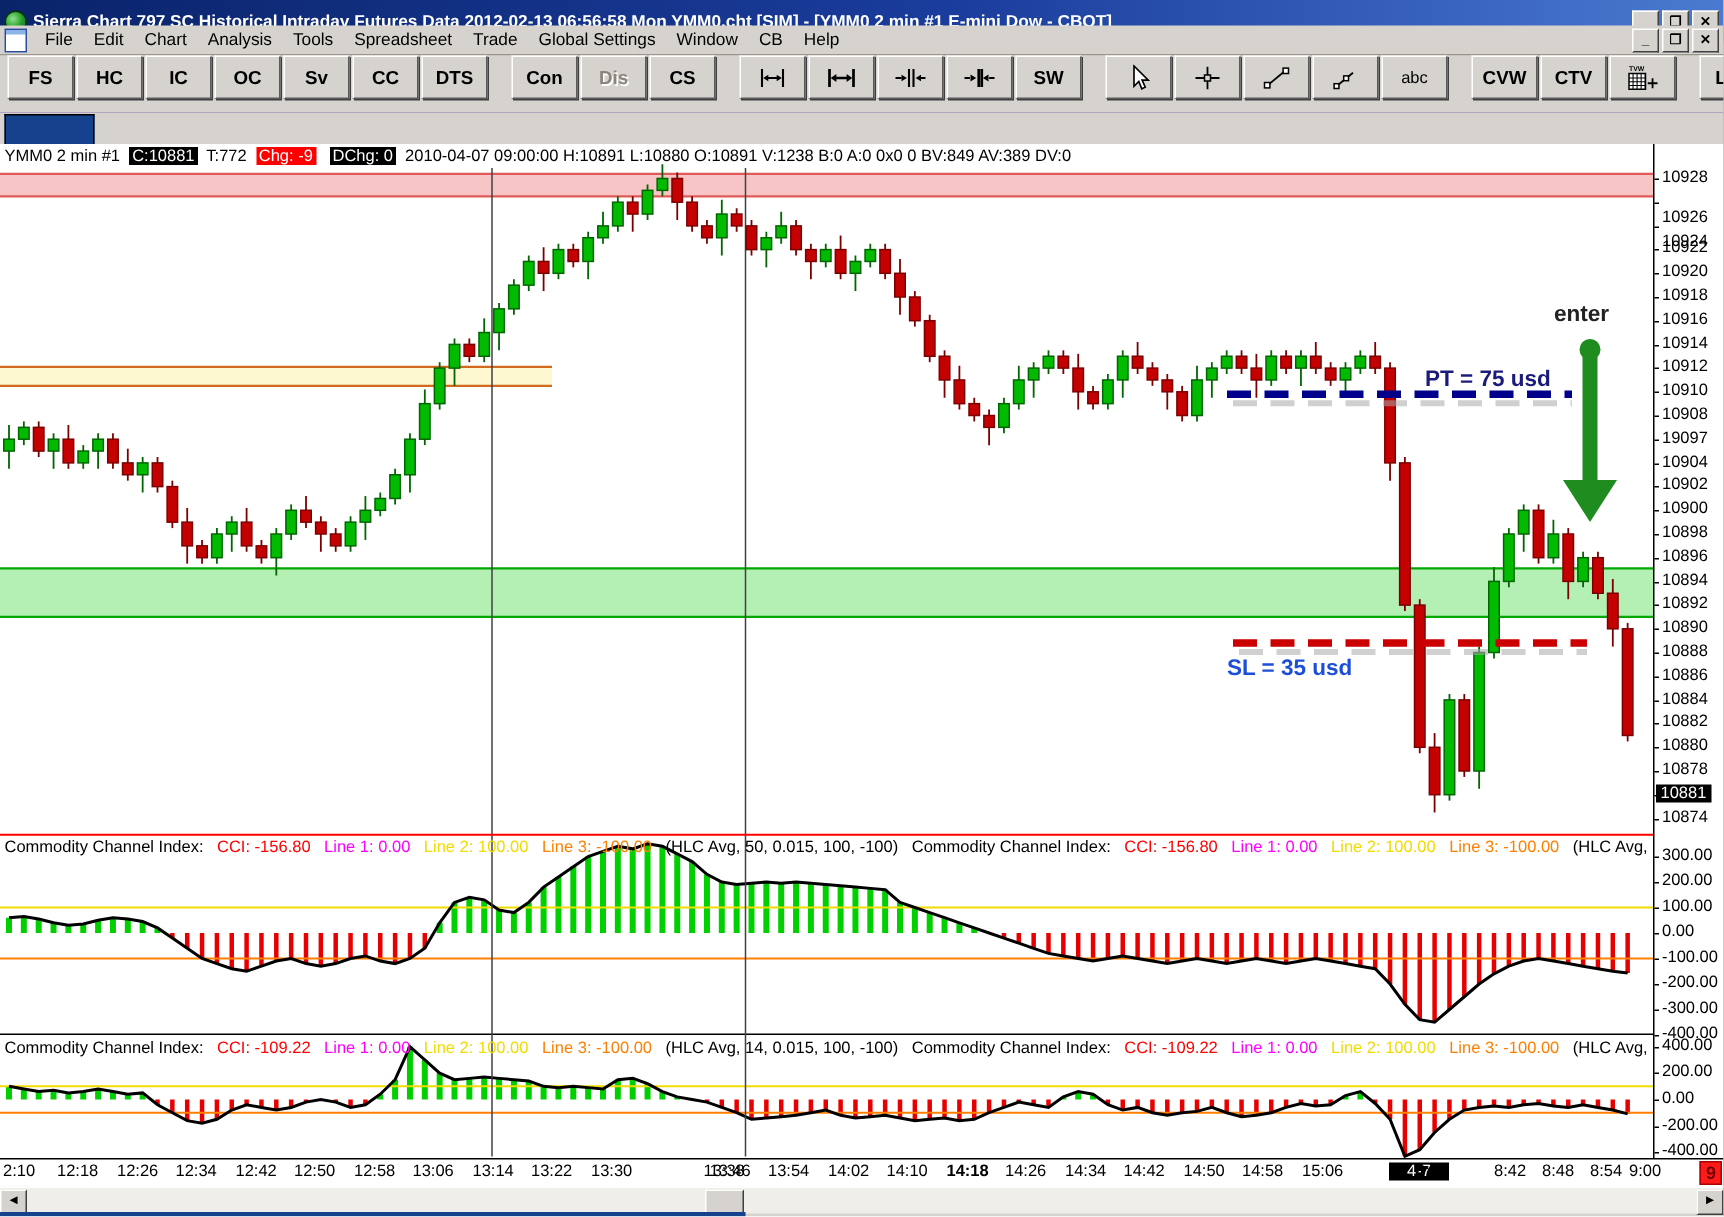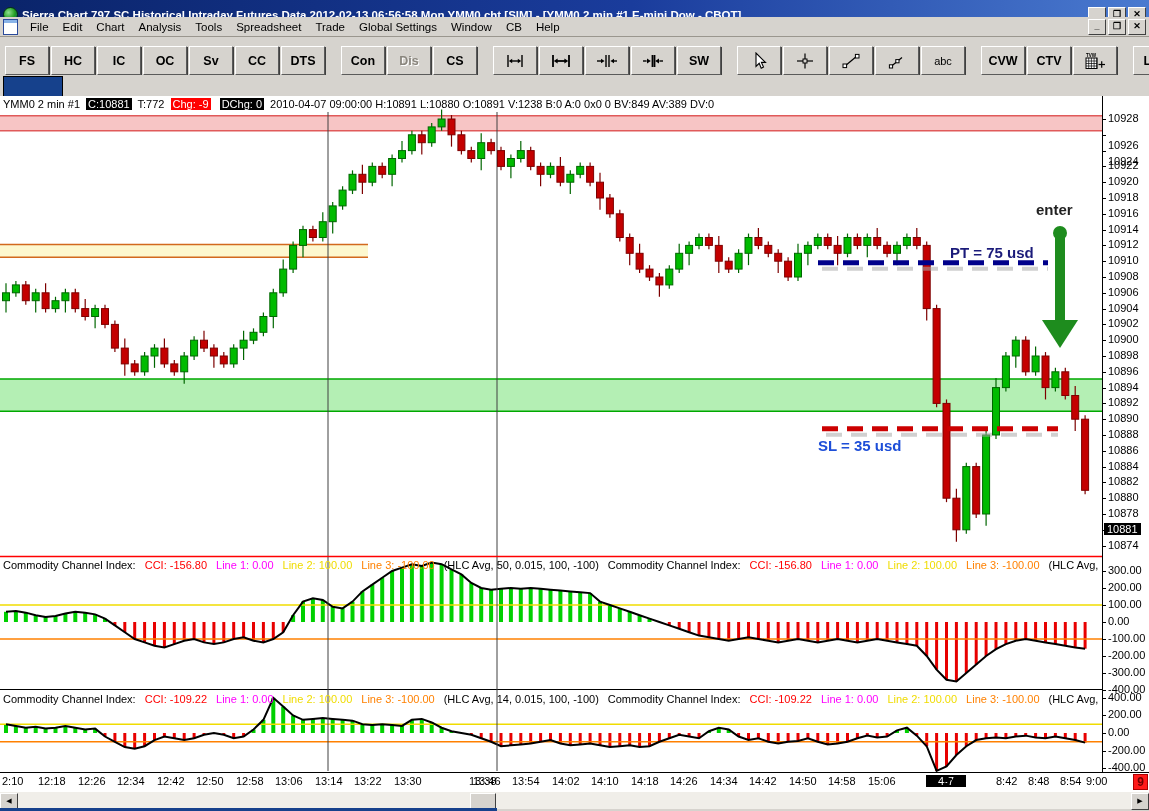--- a/index.html
+++ b/index.html
@@ -16,21 +16,21 @@
   .win-btns{margin-left:auto;display:flex;gap:2px;padding-right:3px;flex:0 0 auto;}
   .win-btn{width:16px;height:14px;background:#d6d3ce;border:1px solid;border-color:#fff #404040 #404040 #fff;
     font-size:9px;line-height:12px;text-align:center;font-weight:bold;color:#000;cursor:default;}
 
   
   .menubar{position:absolute;top:17px;left:0;right:0;height:19px;background:#d6d3ce;display:flex;align-items:center;border-bottom:1px solid #9a968e;}
   .doc-icon{width:13px;height:14px;margin:0 5px 0 3px;background:#fff;border:1px solid #2a4a9a;box-shadow:inset 0 3px 0 #8ab4e8;}
   .menu-item{padding:2px 7px;font-size:11.5px;white-space:nowrap;}
 
   
-  .toolbar{position:absolute;top:37px;left:0;right:0;height:38px;background:#d6d3ce;display:flex;align-items:flex-end;padding-left:5px;border-bottom:1px solid #4c1d95;}
+  .toolbar{position:absolute;top:37px;left:0;right:0;height:38px;background:#d6d3ce;display:flex;align-items:flex-start;padding-left:5px;border-bottom:1px solid #4c1d95;}
   .tb-btn{height:27px;min-width:34px;background:#d6d3ce;border:1px solid;border-color:#fff #5a5a5a #5a5a5a #fff;box-shadow:1px 1px 0 #404040;
     font-weight:bold;font-size:12.5px;display:flex;align-items:center;justify-content:center;margin-right:2px;padding:0 4px;cursor:default;}
   .tb-btn.disabled{color:#8a867e;text-shadow:1px 1px 0 #fff;}
   .tb-btn.small-label{font-size:11px;font-weight:normal;}
   .tb-gap{flex:0 0 14px;height:1px;}
 
   
   .tabrow{position:absolute;top:75px;left:0;right:0;height:21px;background:#d6d3ce;border-bottom:1px solid #9a968e;}
   .tab{position:absolute;left:3px;top:1px;min-width:50px;height:19px;background:#16418c;color:#fff;font-weight:bold;font-size:12px;
     text-align:center;line-height:19px;border:1px solid #000;border-bottom:none;padding:16px 4px;}
@@ -940,21 +940,21 @@
         <div class="pa-label" style="top: 110.8px;">10916</div>
         <div class="pa-tick" style="top: 133.6px;"></div>
         <div class="pa-label" style="top: 126.6px;">10914</div>
         <div class="pa-tick" style="top: 149.4px;"></div>
         <div class="pa-label" style="top: 142.4px;">10912</div>
         <div class="pa-tick" style="top: 165.2px;"></div>
         <div class="pa-label" style="top: 158.2px;">10910</div>
         <div class="pa-tick" style="top: 181px;"></div>
         <div class="pa-label" style="top: 174px;">10908</div>
         <div class="pa-tick" style="top: 196.8px;"></div>
-        <div class="pa-label" style="top: 189.8px;">10906</div>
+        <div class="pa-label" style="top: 189.8px;">19097</div>
         <div class="pa-tick" style="top: 212.6px;"></div>
         <div class="pa-label" style="top: 205.6px;">10904</div>
         <div class="pa-tick" style="top: 228.4px;"></div>
         <div class="pa-label" style="top: 221.4px;">10902</div>
         <div class="pa-tick" style="top: 244.2px;"></div>
         <div class="pa-label" style="top: 237.2px;">10900</div>
         <div class="pa-tick" style="top: 260px;"></div>
         <div class="pa-label" style="top: 253px;">10898</div>
         <div class="pa-tick" style="top: 275.8px;"></div>
         <div class="pa-label" style="top: 268.8px;">10896</div>
@@ -1021,21 +1021,21 @@
       <div class="ta-label" style="left: 236px;">12:58</div>
       <div class="ta-label" style="left: 275px;">13:06</div>
       <div class="ta-label" style="left: 315px;">13:14</div>
       <div class="ta-label" style="left: 354px;">13:22</div>
       <div class="ta-label" style="left: 394px;">13:30</div>
       <div class="ta-label" style="left: 445px; margin-left: 24px;">13:38</div>
       <div class="ta-label" style="left: 473px;">13:46</div>
       <div class="ta-label" style="left: 512px;">13:54</div>
       <div class="ta-label" style="left: 552px;">14:02</div>
       <div class="ta-label" style="left: 591px;">14:10</div>
-      <div class="ta-label" style="left: 631px;">14:18</div>
+      <div class="ta-label" style="left: 631px; font-weight: bold;">14:18</div>
       <div class="ta-label" style="left: 670px;">14:26</div>
       <div class="ta-label" style="left: 710px;">14:34</div>
       <div class="ta-label" style="left: 749px;">14:42</div>
       <div class="ta-label" style="left: 789px;">14:50</div>
       <div class="ta-label" style="left: 828px;">14:58</div>
       <div class="ta-label" style="left: 868px;">15:06</div>
       <div class="ta-label inv" style="left: 926px;">4-7</div>
       <div class="ta-label" style="left: 944px;">8:36</div>
       <div class="ta-label" style="left: 996px;">8:42</div>
       <div class="ta-label" style="left: 1028px;">8:48</div>

